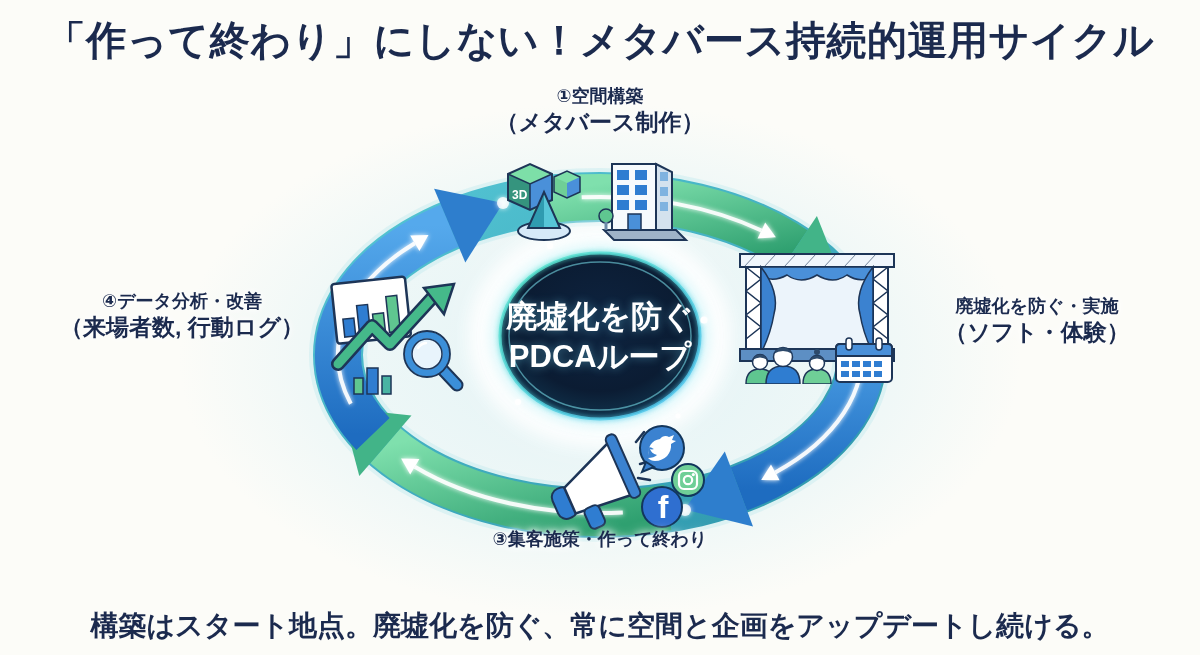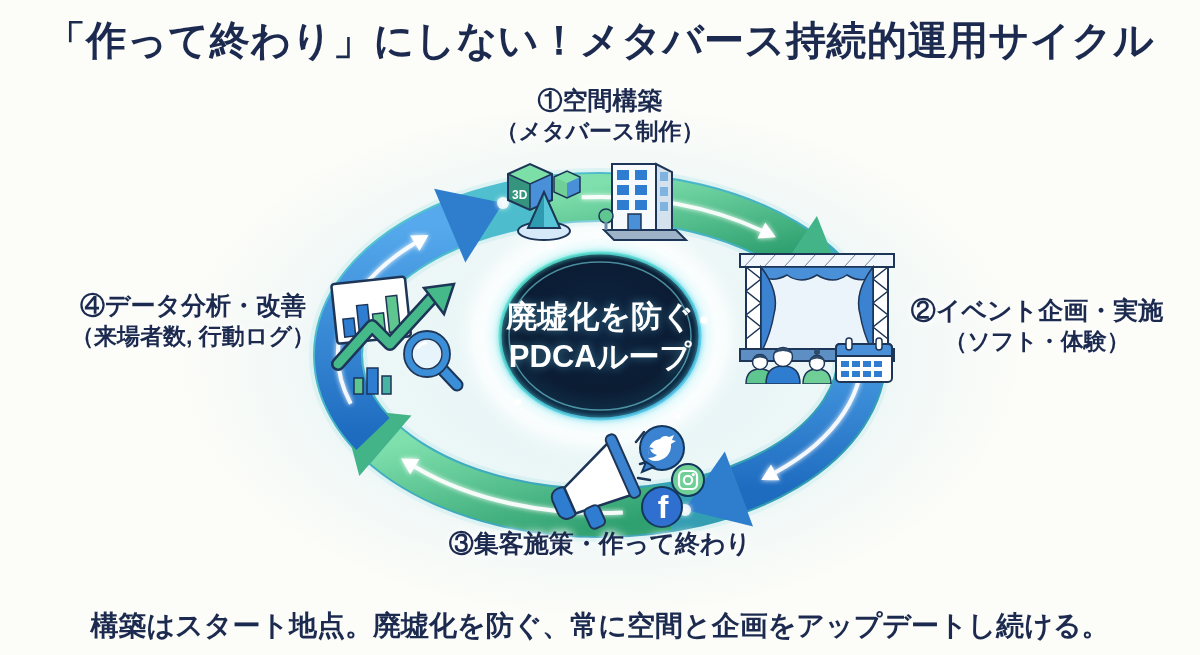--- a/index.html
+++ b/index.html
@@ -14,25 +14,25 @@
       radial-gradient(ellipse 540px 330px at 600px 360px, rgba(205,236,244,0.55) 0%, rgba(205,236,244,0.25) 55%, rgba(205,236,244,0) 78%),
       #fcfcf8;
   }
   .title{
     position:absolute;left:0;right:0;top:13px;
     text-align:center;font-size:40px;font-weight:800;
     color:#1b2a4e;letter-spacing:0.5px;
   }
   .step{position:absolute;color:#1b2a4e;font-weight:700;line-height:1.22;
         text-shadow:0 0 6px #ffffff,0 0 12px #ffffff;}
-  .step-main{font-size:25px;font-family:Liberation Serif, serif;}
+  .step-main{font-size:18px;}
   .step-sub{font-size:23px;}
   .step-top{left:0;right:0;top:86px;text-align:center;}
   .step-right{left:878px;top:296px;width:318px;text-align:center;}
-  .step-left{left:62px;top:291px;width:262px;text-align:center;}
+  .step-left{left:51px;top:291px;width:262px;text-align:center;}
   .step-bottom{left:0;right:0;top:529px;text-align:center;}
   .center-label{
     position:absolute;left:455px;top:297px;width:290px;
     text-align:center;color:#ffffff;font-weight:700;
     font-size:31px;line-height:1.28;
     text-shadow:0 0 10px rgba(120,225,255,0.45);
   }
   .footer{
     position:absolute;left:0;right:0;top:607px;
     text-align:center;font-size:28px;font-weight:700;color:#1b2a4e;
@@ -290,21 +290,21 @@
       <circle cx="99" cy="90" r="15" fill="none" stroke="#1d3557" stroke-width="1.5"></circle>
       <path d="M90,84 A11 11 0 0 1 98,79" fill="none" stroke="#ffffff" stroke-width="2.5" stroke-linecap="round"></path>
     </g>
   </svg>
 
   <div class="step step-top">
     <div class="step-main">①空間構築</div>
     <div class="step-sub">（メタバース制作）</div>
   </div>
   <div class="step step-right">
-    <div class="step-main">②イベント企画・実施</div>
+    <div class="step-main">廃墟化を防ぐ・実施</div>
     <div class="step-sub">（ソフト・体験）</div>
   </div>
   <div class="step step-bottom">
     <div class="step-main">③集客施策・作って終わり</div>
   </div>
   <div class="step step-left">
     <div class="step-main">④データ分析・改善</div>
     <div class="step-sub">（来場者数, 行動ログ）</div>
   </div>
 

